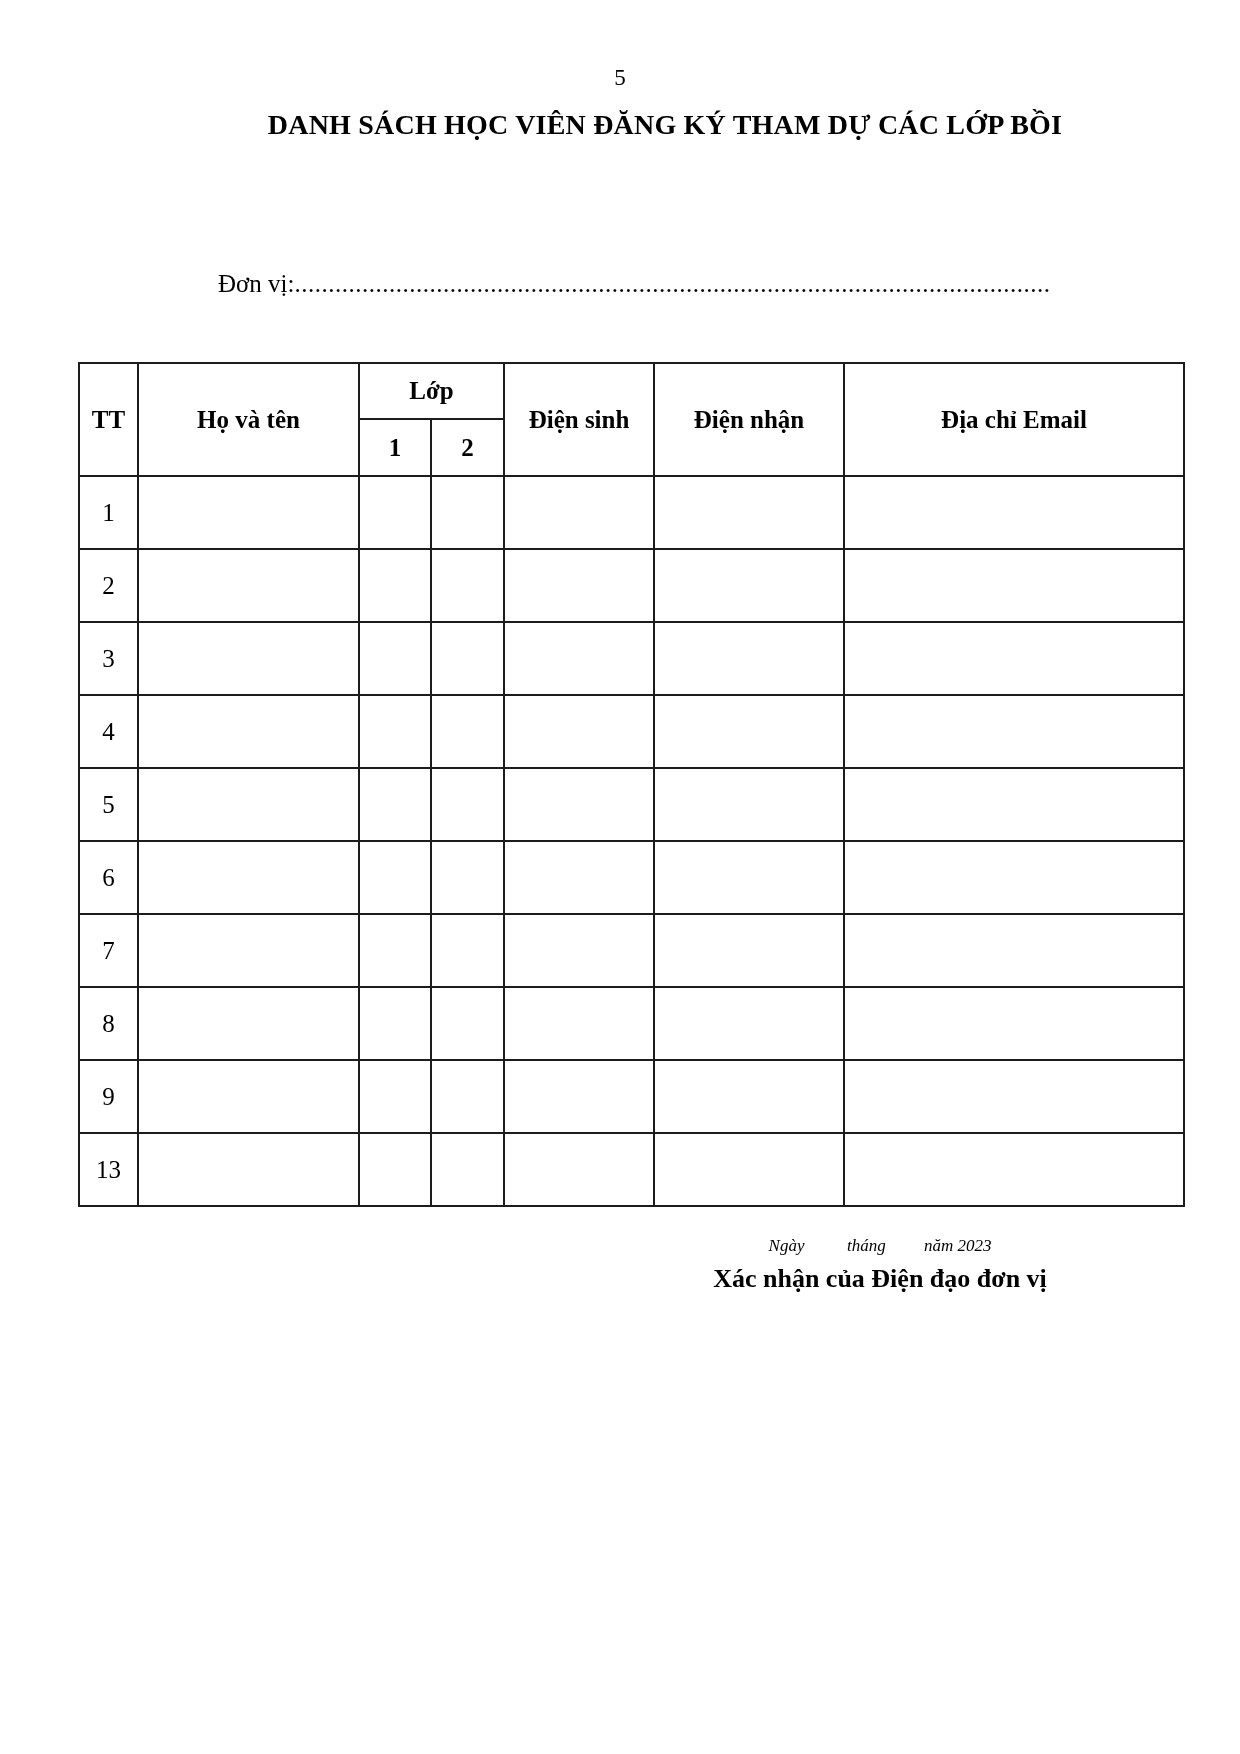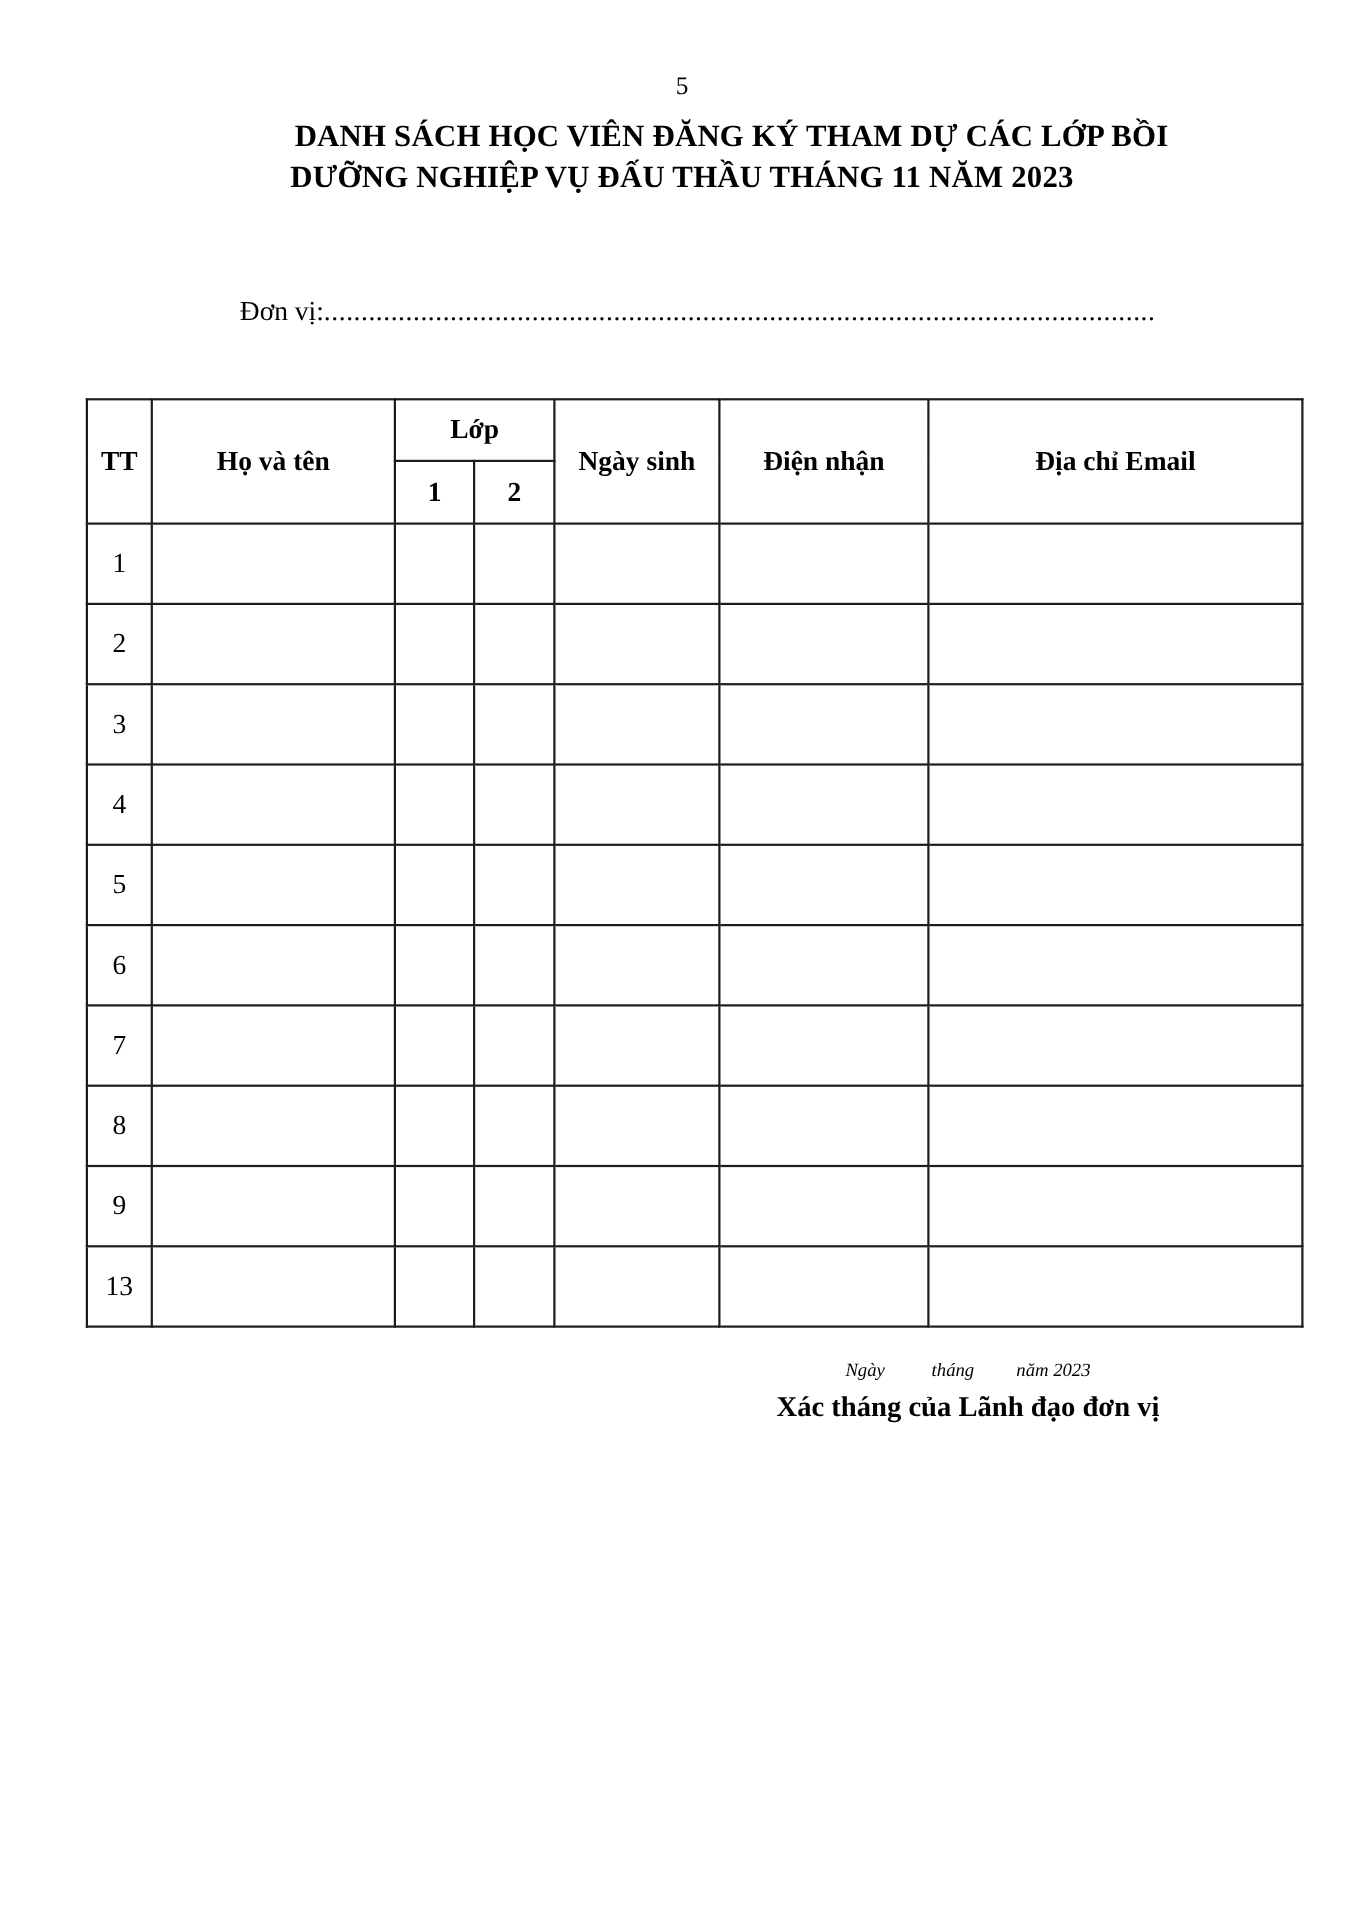--- a/index.html
+++ b/index.html
@@ -100,41 +100,40 @@
 </style>
 </head>
 <body>
 
 <div class="page">
 
   <div class="page-number">5</div>
 
   <div class="doc-title">
     <div class="line1">DANH SÁCH HỌC VIÊN ĐĂNG KÝ THAM DỰ CÁC LỚP BỒI</div>
-    <div class="line2">DƯỠNG NGHIỆP VỤ ĐẤU THẦU THÁNG 11 NĂM 2023</div>
   </div>
 
   <div class="unit-line"><span class="label">Đơn vị:</span><span class="dots">..........................................................................................................................................</span></div>
 
   <table class="reg-table">
     <colgroup>
       <col style="width:59px">
       <col style="width:221px">
       <col style="width:72px">
       <col style="width:73px">
       <col style="width:150px">
       <col style="width:190px">
       <col style="width:340px">
     </colgroup>
     <thead>
       <tr class="head-top">
         <th rowspan="2">TT</th>
         <th rowspan="2">Họ và tên</th>
         <th colspan="2">Lớp</th>
-        <th rowspan="2">Ngày sinh</th>
+        <th rowspan="2">Điện sinh</th>
         <th rowspan="2">Điện nhận</th>
         <th rowspan="2">Địa chỉ Email</th>
       </tr>
       <tr class="head-sub">
         <th>1</th>
         <th>2</th>
       </tr>
     </thead>
     <tbody>
       <tr class="body-row">
@@ -225,16 +224,16 @@
         <td></td>
         <td></td>
         <td></td>
         <td></td>
       </tr>
     </tbody>
   </table>
 
   <div class="signature">
     <div class="date-line">Ngày          tháng         năm 2023</div>
-    <div class="confirm-line">Xác tháng của Lãnh đạo đơn vị</div>
+    <div class="confirm-line">Xác nhận của Điện đạo đơn vị</div>
   </div>
 
 </div>
 
 </body></html>

